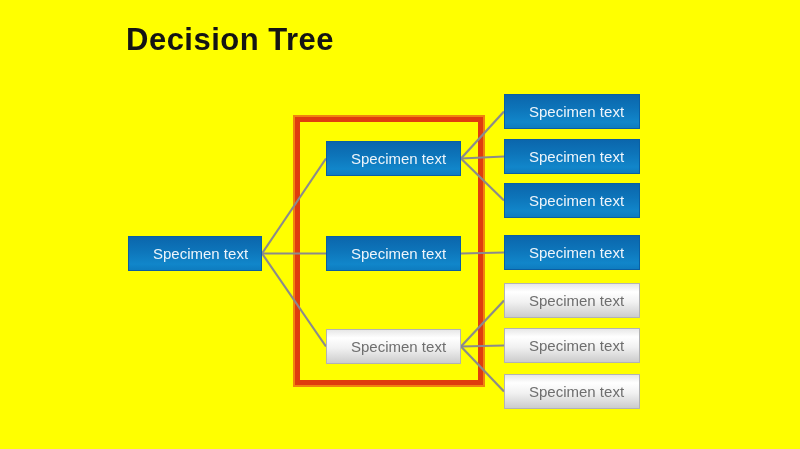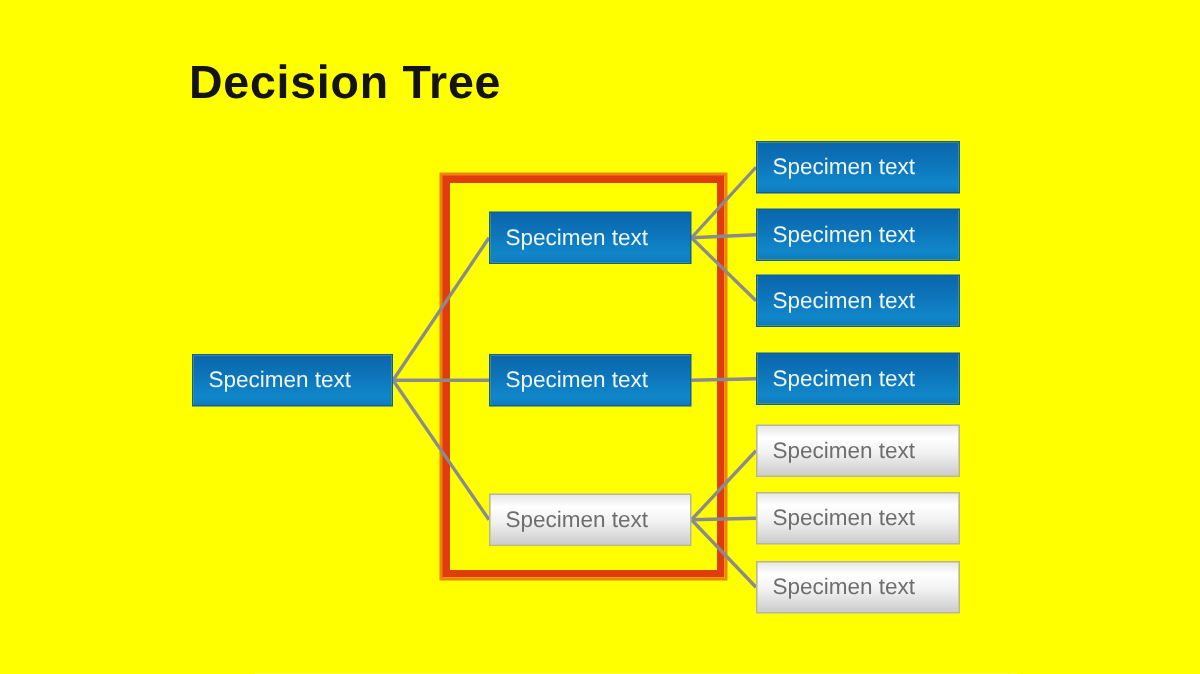--- a/index.html
+++ b/index.html
@@ -5,21 +5,21 @@
   html,body { margin:0; padding:0; }
   .stage {
     position:relative;
     width:800px; height:449px;
     background:#FFFF00;
     overflow:hidden;
     font-family:"Liberation Sans", sans-serif;
   }
   .title {
     position:absolute;
-    left:126px; top:37px;
+    left:126px; top:22px;
     font-size:31px;
     font-weight:700;
     color:#141414;
     letter-spacing:0.5px;
     white-space:nowrap;
   }
   .frame {
     position:absolute;
     left:295px; top:117px;
     width:188px; height:268px;
@@ -33,21 +33,21 @@
     left:0; top:0;
     z-index:2;
     pointer-events:none;
   }
   .node {
     position:absolute;
     box-sizing:border-box;
     height:35px;
     display:flex;
     align-items:center;
-    padding-left:10px;
+    padding-left:24px;
     font-size:15px;
     z-index:3;
     white-space:nowrap;
   }
   .node.blue {
     background:linear-gradient(180deg,#0b66ac 0%,#0d74b9 40%,#1186ca 82%,#0e7cbf 100%);
     border:1px solid #0b5fa2;
     color:#eef5fb;
   }
   .node.white {

